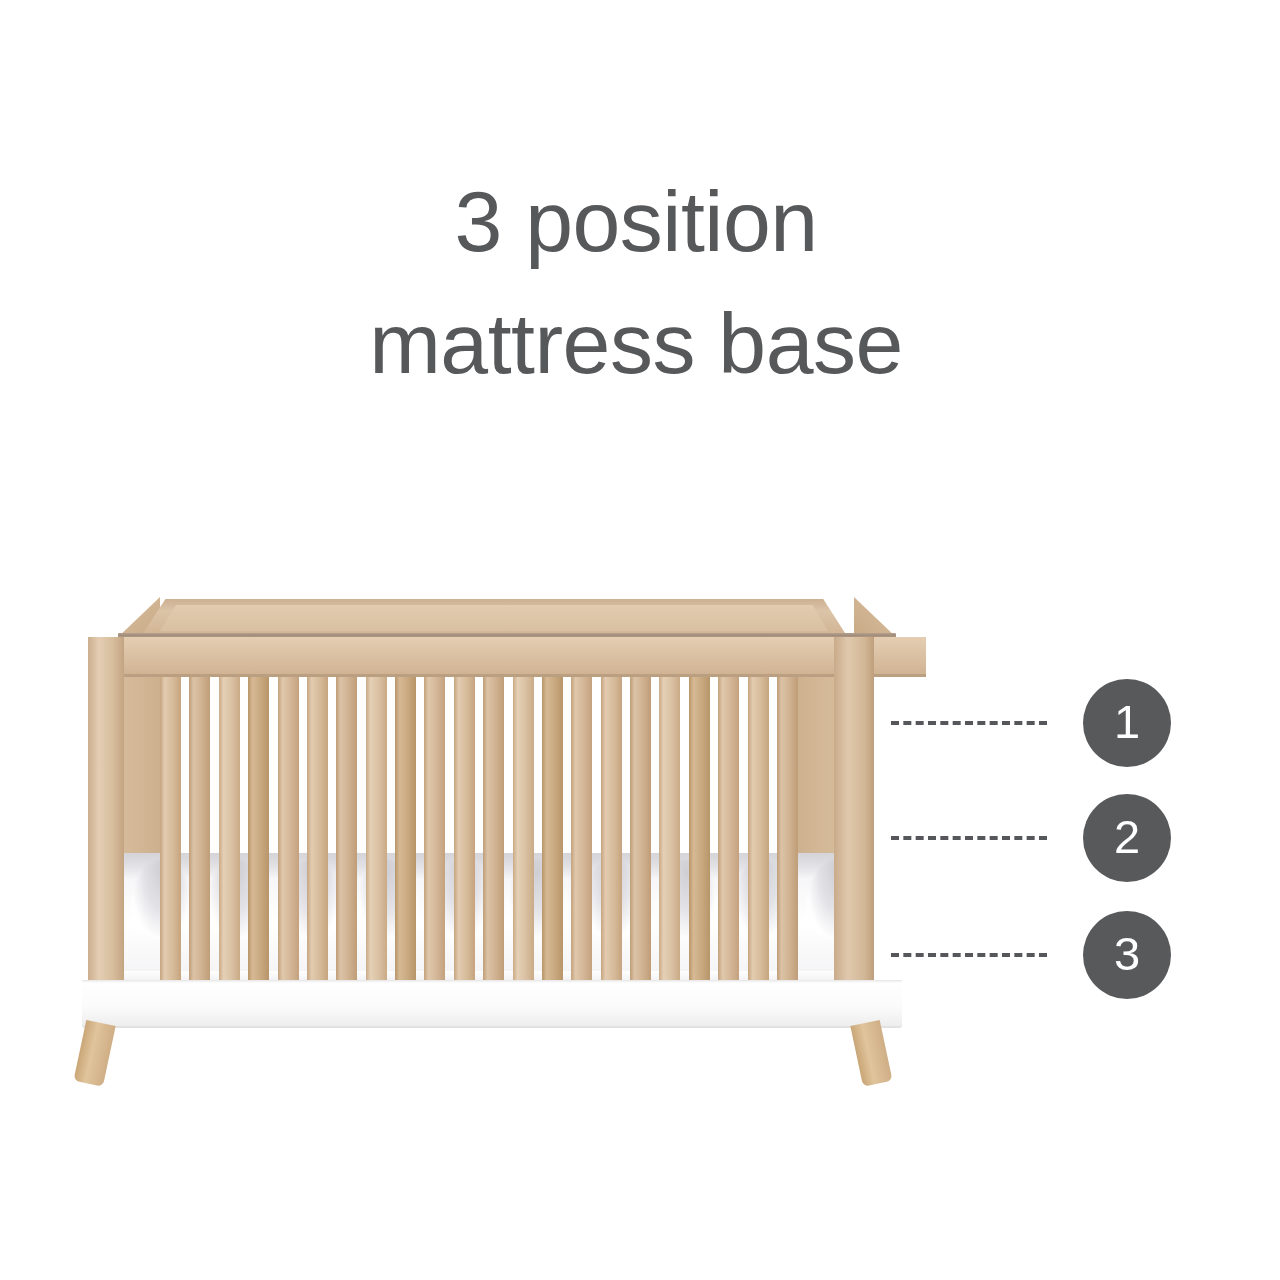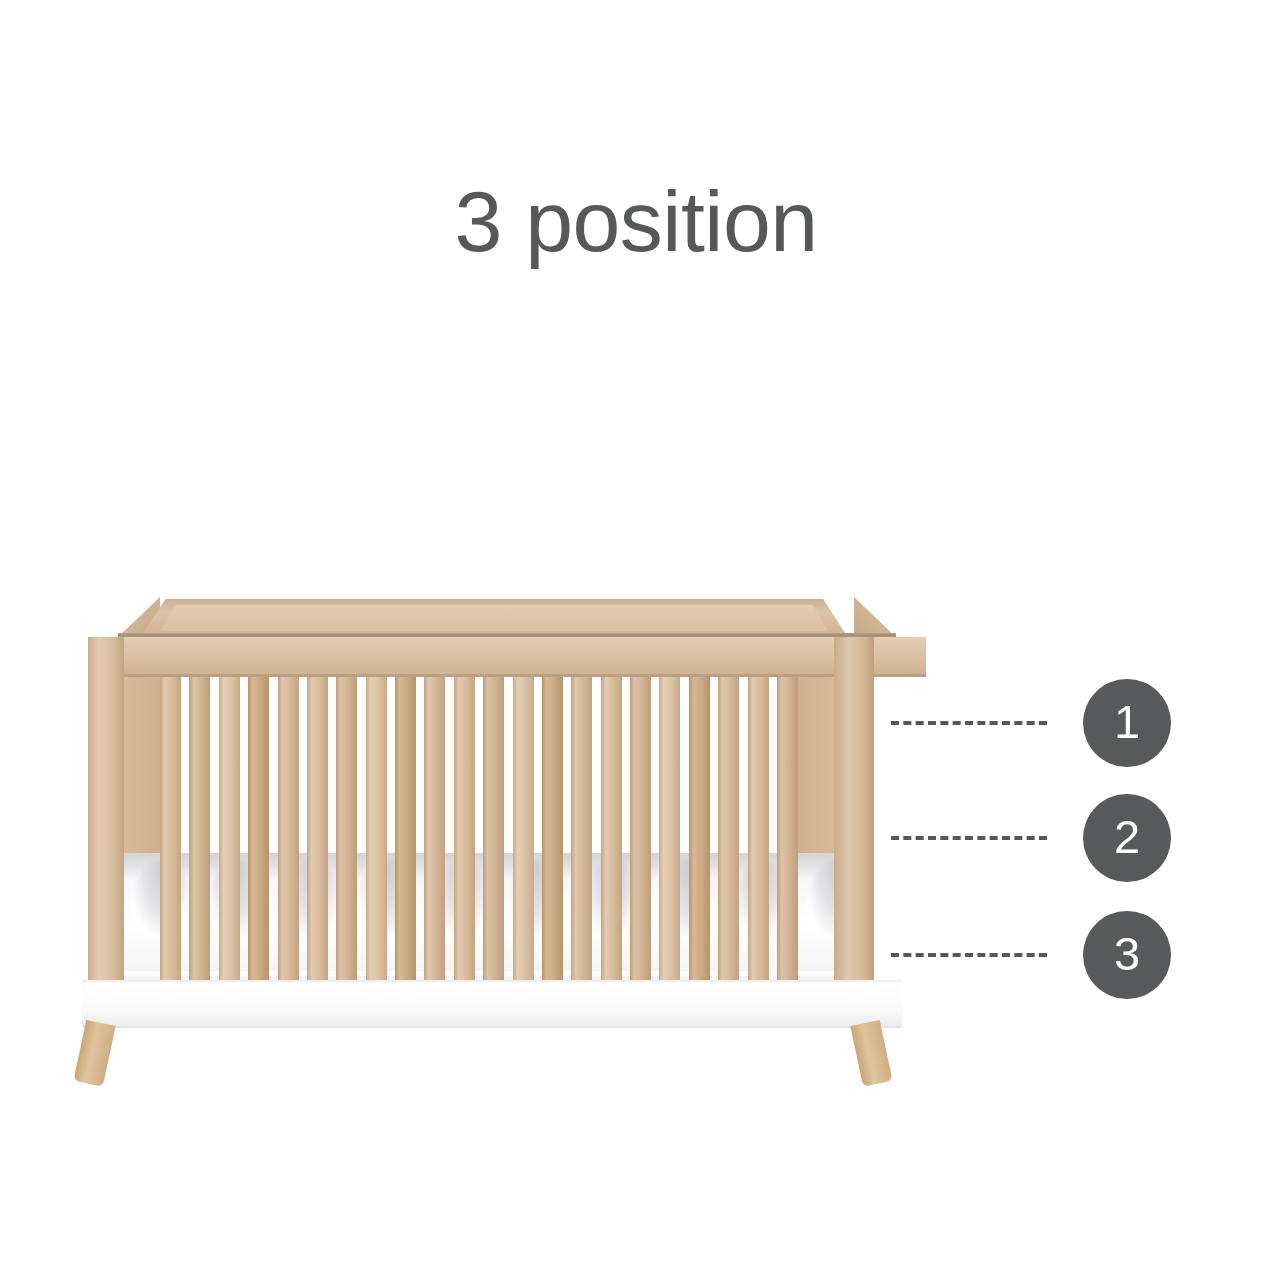--- a/index.html
+++ b/index.html
@@ -246,20 +246,21 @@
   }
   #callout-1 { left: 891px; top: 679px; }
   #callout-2 { left: 891px; top: 794px; }
   #callout-3 { left: 891px; top: 911px; }
 </style>
 </head>
 <body>
 
 <div id="headline">
   <span class="hl-line">3 position</span>
+  <span class="hl-line">mattress base</span>
 </div>
 
 <div id="crib-stage">
 
   <div class="top-assembly">
     <div class="corner-wedge-l"></div>
     <div class="corner-wedge-r"></div>
     <div class="back-rail"></div>
     <div class="back-rail-inner"></div>
     <div class="rail-reveal"></div>

